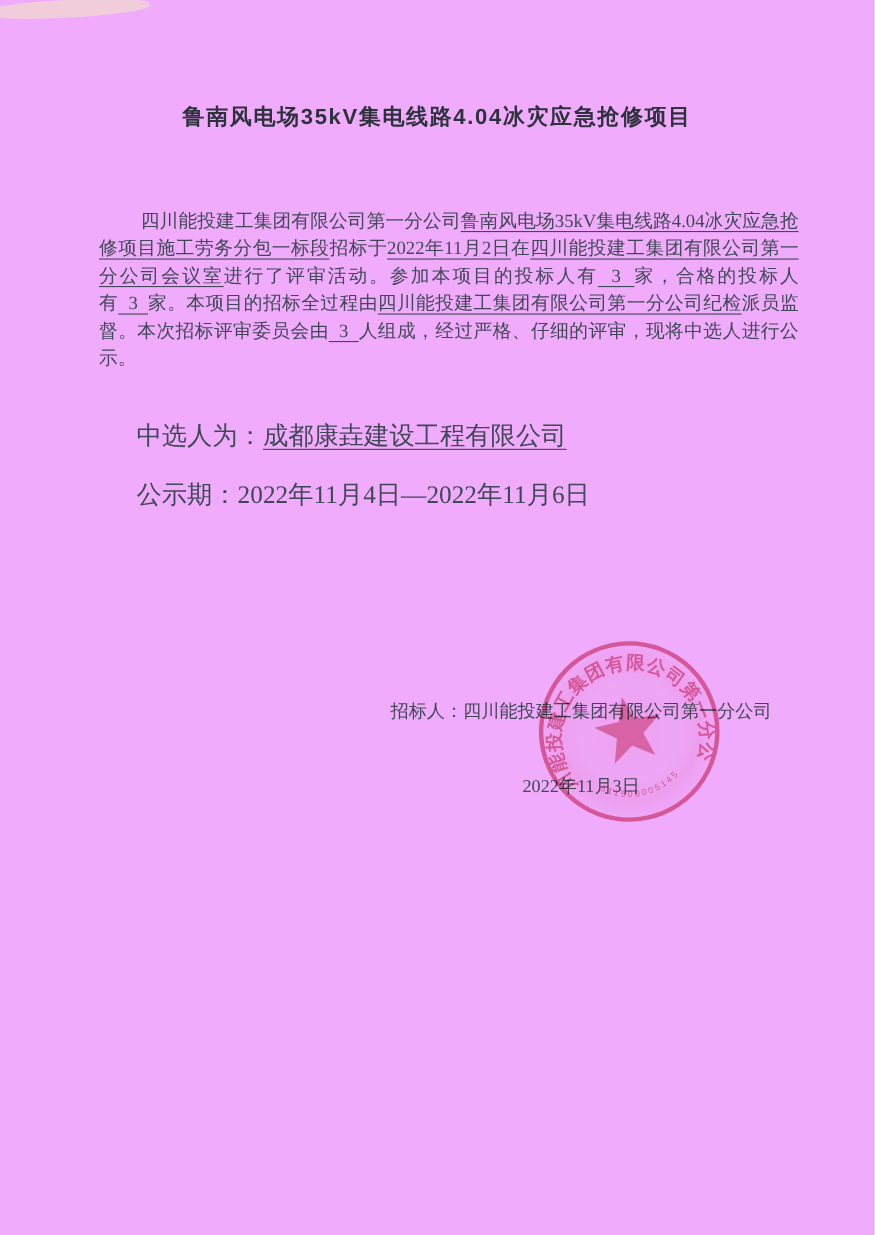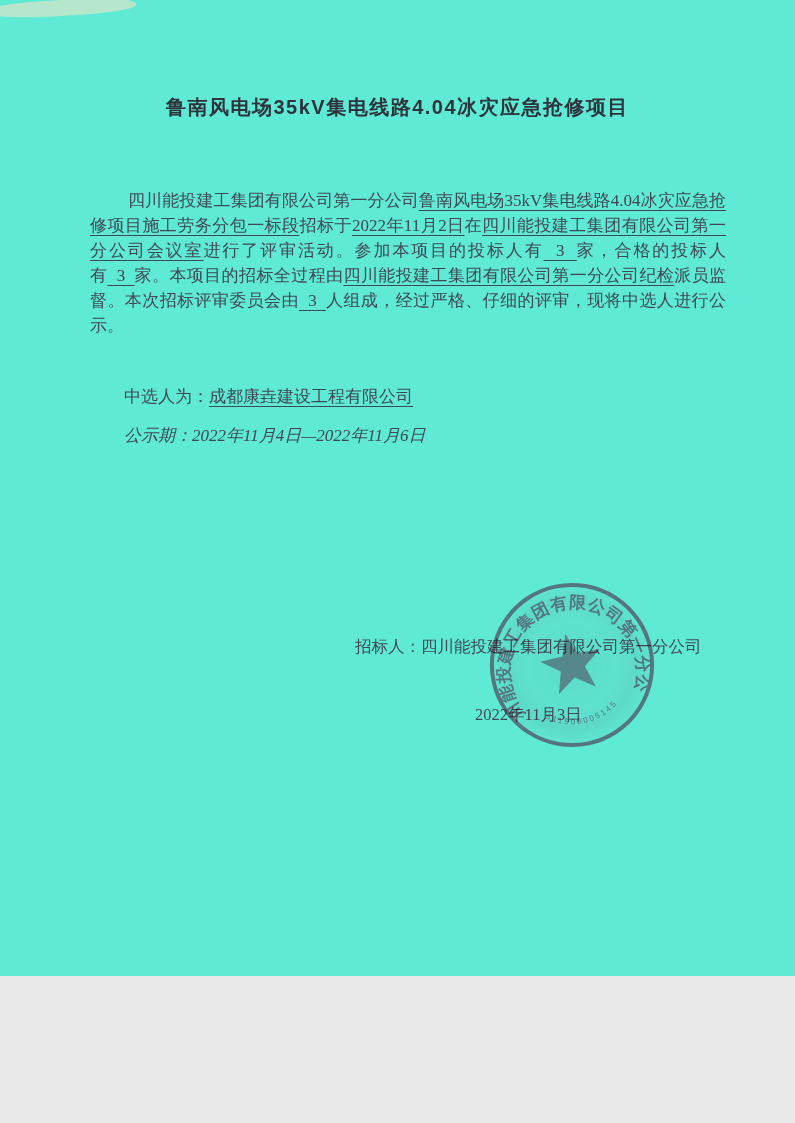--- a/index.html
+++ b/index.html
@@ -1,20 +1,20 @@
 <!DOCTYPE html>
 <html><head>
 <meta charset="utf-8">
 <style>
   html,body{margin:0;padding:0;background:#e9e9e9;}
   .page{
     position:relative;
-    width:795px;height:976px;
+    width:795px;height:1123px;
     margin:0 auto;
-    background:#5eead4;
+    background:#f0abfc;
     overflow:hidden;
     font-family:"Liberation Serif","DejaVu Serif",serif;
     color:#414855;
   }
   .scan-smudge{
     position:absolute;left:-14px;top:0px;width:150px;height:16px;
     background:rgba(241,228,198,0.6);
     border-radius:45%;
     transform:rotate(-3deg);
   }
@@ -34,25 +34,25 @@
     text-align:justify;
     text-indent:38px;
   }
   .u{
     text-decoration:underline;
     text-underline-offset:4px;
     text-decoration-thickness:1px;
   }
   .line{
     position:absolute;left:86px;width:660px;
-    font-size:17px;line-height:22px;
+    font-size:23px;line-height:22px;
     padding-left:38px;
   }
   .winner-line{top:386px;}
-  .period-line{top:425px;font-style:italic;}
+  .period-line{top:439px;}
   .contact-line{top:461px;}
   .tenderer-line{
     position:absolute;left:355px;top:636px;
     font-size:16.5px;line-height:22px;
     z-index:2;
   }
   .date-line{
     position:absolute;left:475px;top:704px;
     font-size:16.5px;line-height:22px;
     z-index:2;

